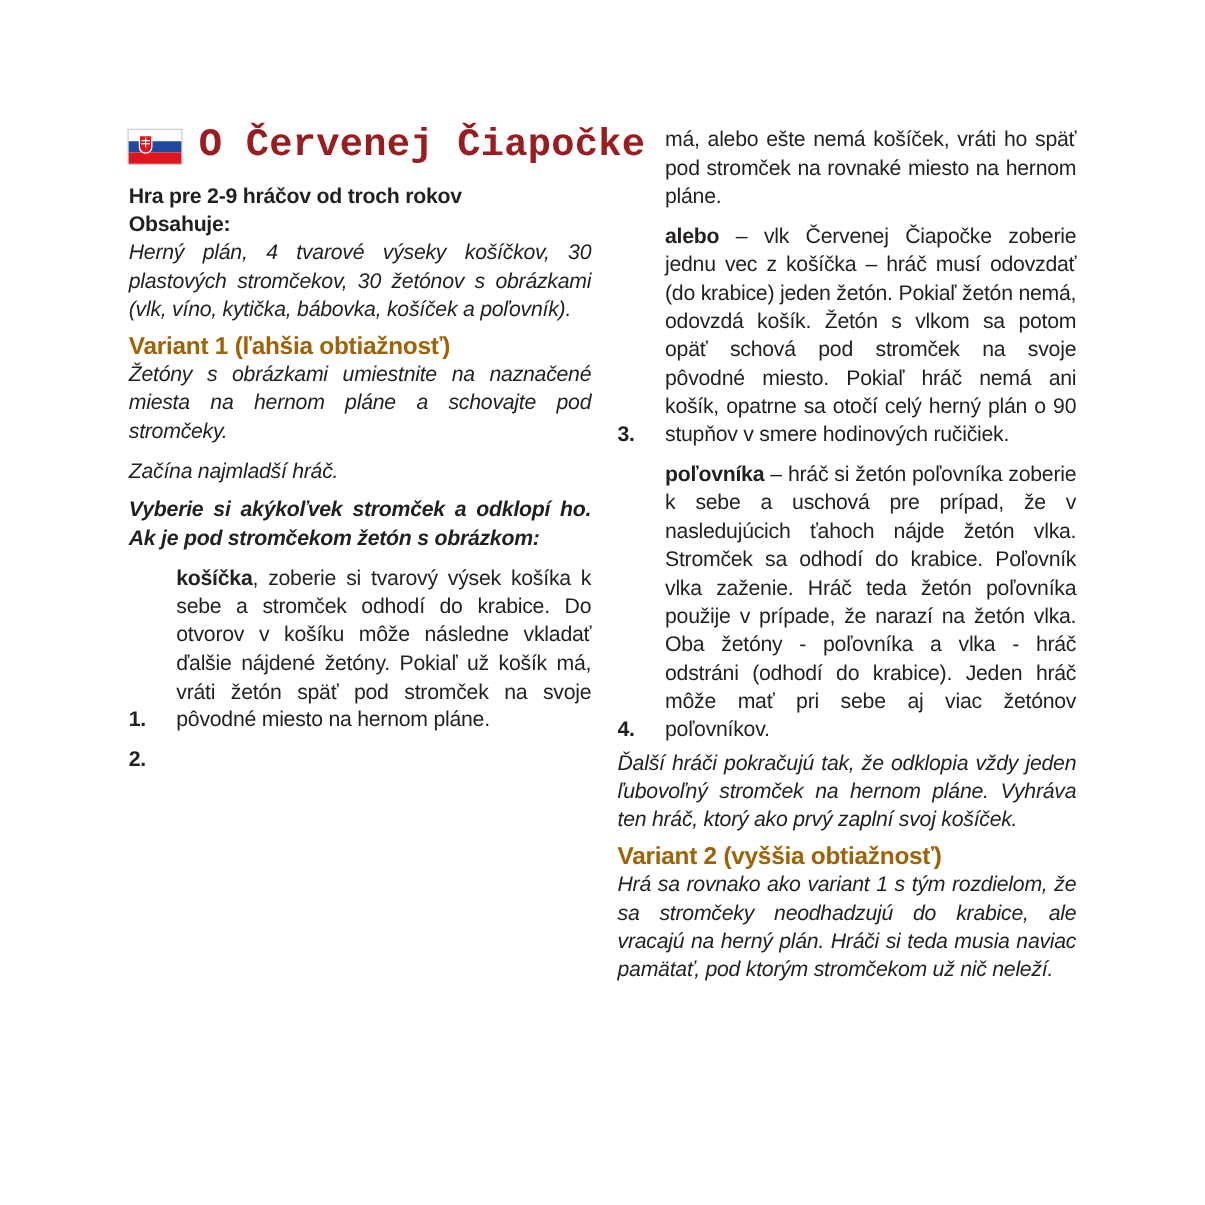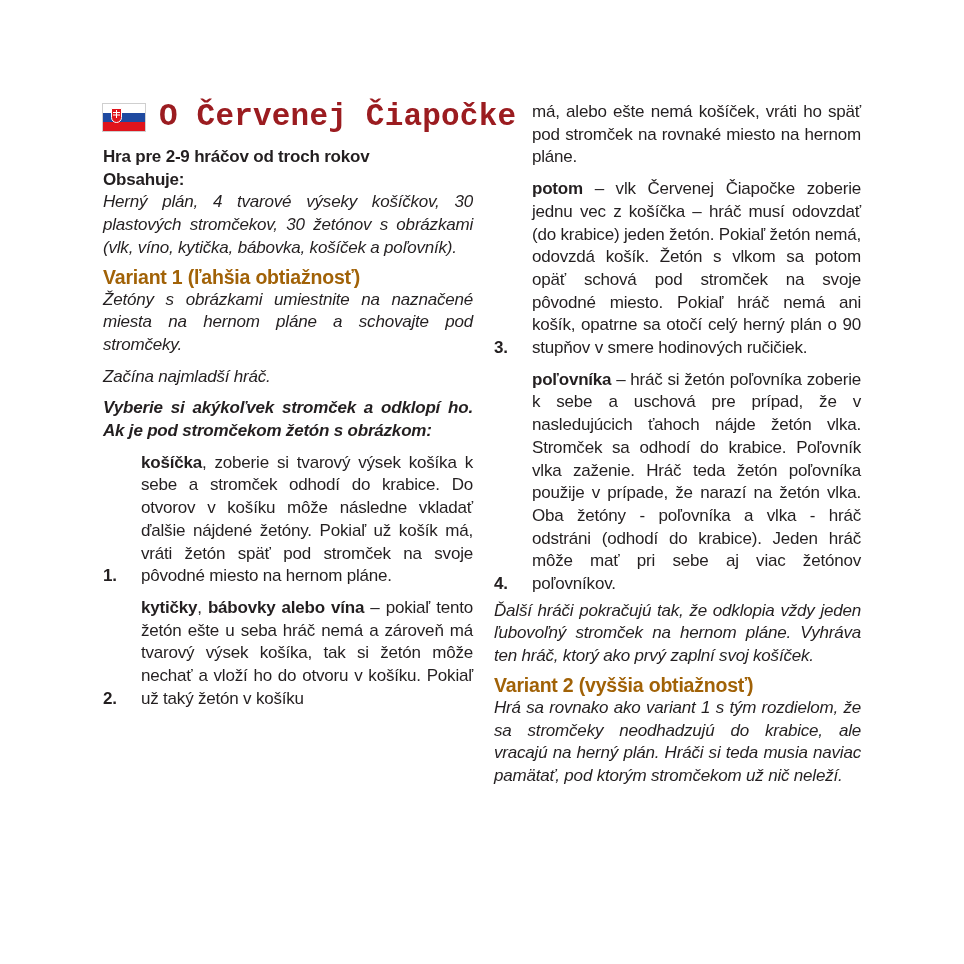--- a/index.html
+++ b/index.html
@@ -145,33 +145,32 @@
   <p class="gap nojust">Začína najmladší hráč.</p>
   <p class="bold gap">Vyberie si akýkoľvek stromček a odklopí ho. Ak je pod stromčekom žetón s obrázkom:</p>
 
   <div class="list-item first">
     <div class="num">1.</div>
     <div class="item-body"><span class="bold">košíčka</span><span>, zoberie si tvarový výsek košíka k sebe a stromček odhodí do krabice. Do otvorov v košíku môže následne vkladať ďalšie nájdené žetóny. Pokiaľ už košík má, vráti žetón späť pod stromček na svoje pôvodné miesto na hernom pláne.</span></div>
   </div>
 
   <div class="list-item">
     <div class="num">2.</div>
-    <div class="item-body"><span class="bold">kytičky</span><span>, </span><span class="bold">bábovky alebo vína</span><span> – pokiaľ tento žetón ešte u seba hráč nemá a zároveň má tvarový výsek košíka, tak si žetón môže nechať a vloží ho do otvoru v košíku. Pokiaľ už taký žetón v košíku</span></div>
   </div>
 </div>
 
 <div class="col col-right">
   <div class="list-item" style="margin-top:0">
     <div class="num"></div>
     <div class="item-body">má, alebo ešte nemá košíček, vráti ho späť pod stromček na rovnaké miesto na hernom pláne.</div>
   </div>
 
   <div class="list-item">
     <div class="num">3.</div>
-    <div class="item-body"><span class="bold">potom</span><span> – vlk Červenej Čiapočke zoberie jednu vec z košíčka – hráč musí odovzdať (do krabice) jeden žetón. Pokiaľ žetón nemá, odovzdá košík. Žetón s vlkom sa potom opäť schová pod stromček na svoje pôvodné miesto. Pokiaľ hráč nemá ani košík, opatrne sa otočí celý herný plán o 90 stupňov v smere hodinových ručičiek.</span></div>
+    <div class="item-body"><span class="bold">alebo</span><span> – vlk Červenej Čiapočke zoberie jednu vec z košíčka – hráč musí odovzdať (do krabice) jeden žetón. Pokiaľ žetón nemá, odovzdá košík. Žetón s vlkom sa potom opäť schová pod stromček na svoje pôvodné miesto. Pokiaľ hráč nemá ani košík, opatrne sa otočí celý herný plán o 90 stupňov v smere hodinových ručičiek.</span></div>
   </div>
 
   <div class="list-item">
     <div class="num">4.</div>
     <div class="item-body"><span class="bold">poľovníka</span><span> – hráč si žetón poľovníka zoberie k sebe a uschová pre prípad, že v nasledujúcich ťahoch nájde žetón vlka. Stromček sa odhodí do krabice. Poľovník vlka zaženie. Hráč teda žetón poľovníka použije v prípade, že narazí na žetón vlka. Oba žetóny - poľovníka a vlka - hráč odstráni (odhodí do krabice). Jeden hráč môže mať pri sebe aj viac žetónov poľovníkov.</span></div>
   </div>
 
   <p class="gap" style="margin-top:4px">Ďalší hráči pokračujú tak, že odklopia vždy jeden ľubovoľný stromček na hernom pláne. Vyhráva ten hráč, ktorý ako prvý zaplní svoj košíček.</p>
 
   <div class="heading">Variant 2 (vyššia obtiažnosť)</div>

